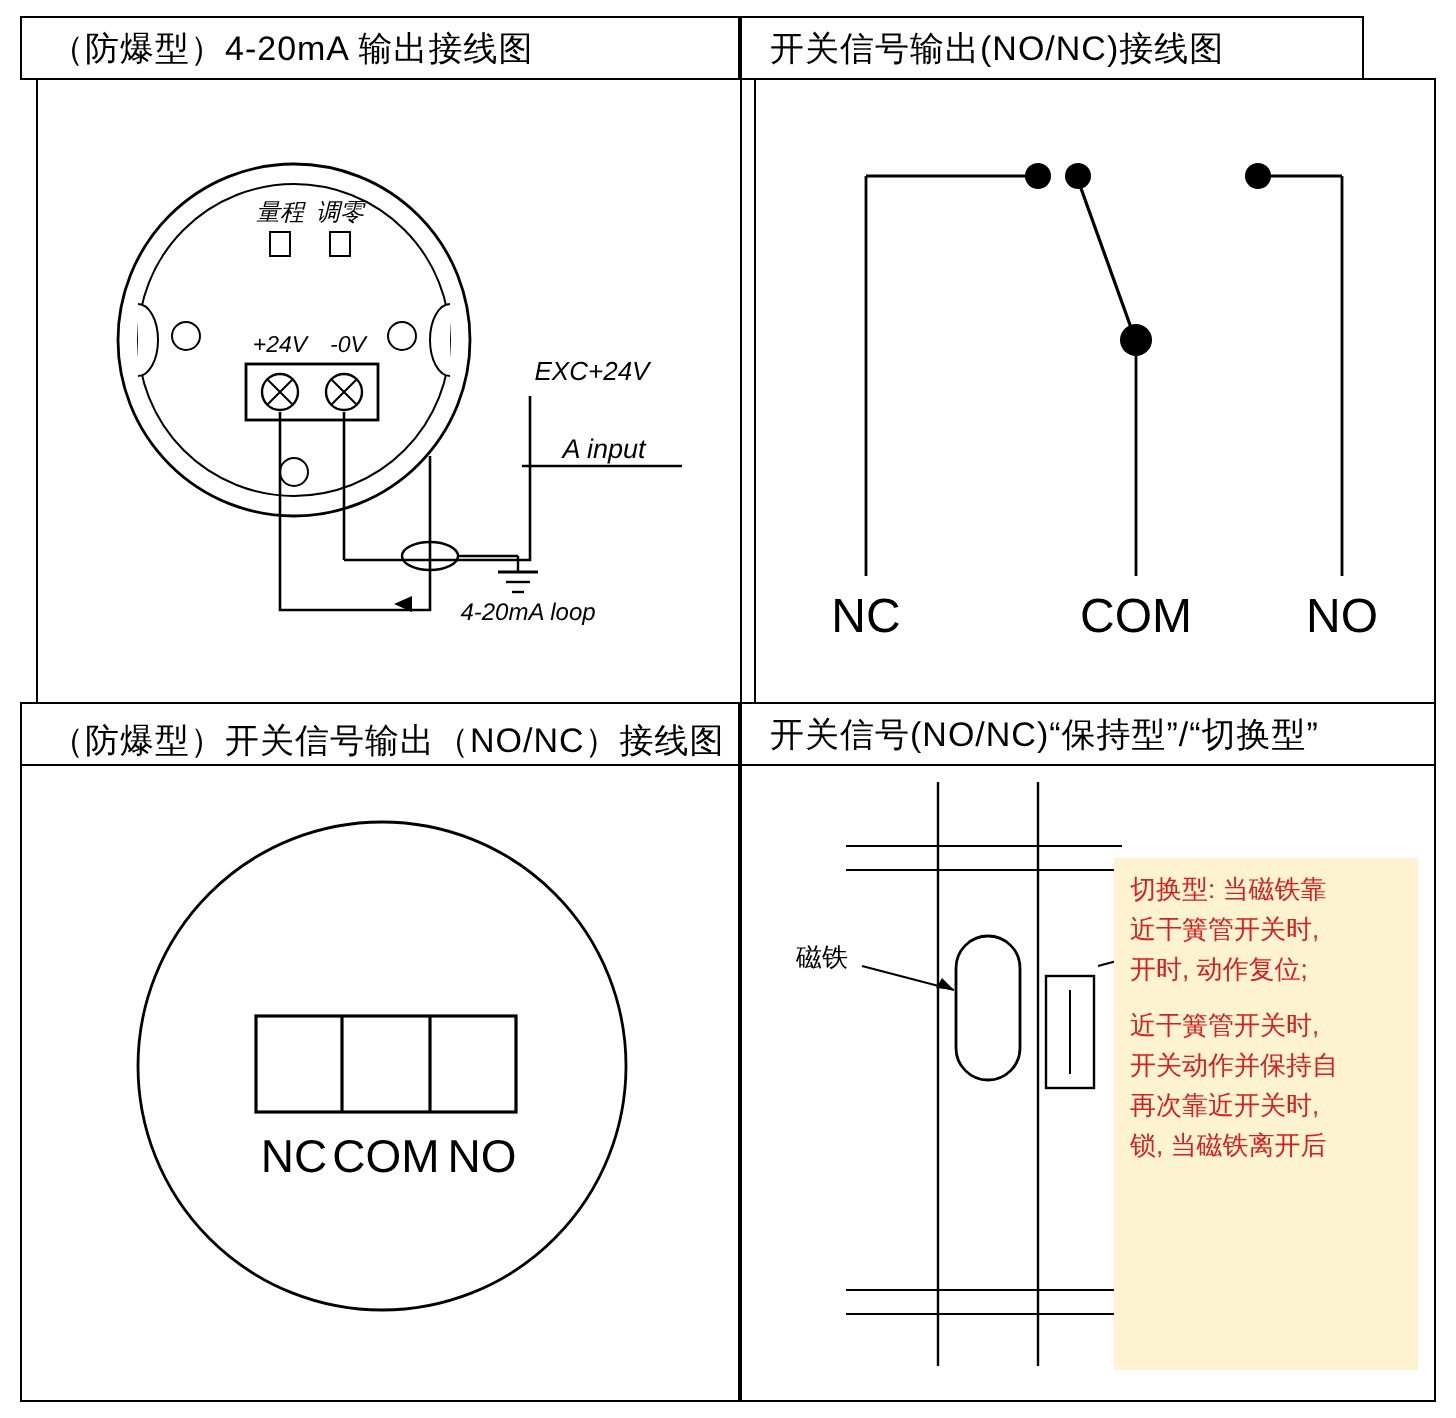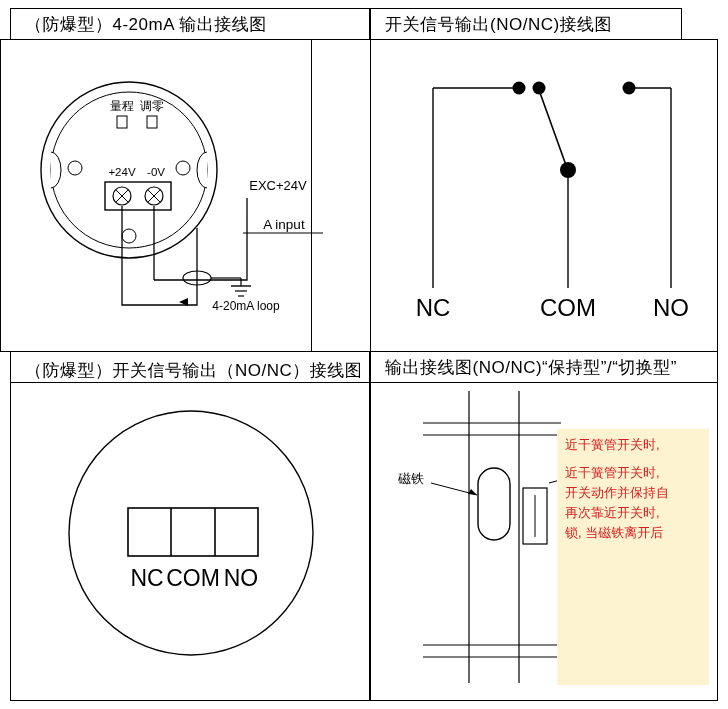--- a/index.html
+++ b/index.html
@@ -6,21 +6,21 @@
   body{width:728px;height:709px;font-family:"Liberation Sans","DejaVu Sans",sans-serif;color:#000;}
   #sheet{position:relative;width:728px;height:709px;box-sizing:border-box;}
 
   
   .cell{position:absolute;box-sizing:border-box;border:1px solid #000;}
   .hdr{position:absolute;box-sizing:border-box;border:1px solid #000;display:flex;align-items:center;}
   .hdr-txt{padding-left:14px;font-size:17px;letter-spacing:.5px;white-space:nowrap;}
 
   .q1h{left:10px;  top:8px;   width:360px; height:32px;}
   .q2h{left:370px; top:8px;   width:312px; height:32px;}
-  .q1b{left:0;  top:39px;  width:312px; height:313px;}
+  .q1b{left:18px;  top:39px;  width:360px; height:313px;font-style:italic;}
   .q2b{left:370px; top:39px;  width:348px; height:313px;}
   .q3h{left:10px;  top:351px; width:360px; height:32px;align-items:flex-end;}
   .q4h{left:370px; top:351px; width:348px; height:32px;}
   .q3b{left:10px;  top:382px; width:360px; height:319px;}
   .q4b{left:370px; top:382px; width:348px; height:319px;}
 
   .svgwrap{position:absolute;left:0;top:0;width:100%;height:100%;}
   svg{display:block;}
   text{font-family:"Liberation Sans","DejaVu Sans",sans-serif;}
 </style>
@@ -32,21 +32,21 @@
   <div class="hdr q1h">
     <span class="hdr-txt">（防爆型）4-20mA 输出接线图</span>
   </div>
   <div class="hdr q2h">
     <span class="hdr-txt">开关信号输出(NO/NC)接线图</span>
   </div>
   <div class="hdr q3h">
     <span class="hdr-txt">（防爆型）开关信号输出（NO/NC）接线图</span>
   </div>
   <div class="hdr q4h">
-    <span class="hdr-txt">输出接线图(NO/NC)“保持型”/“切换型”</span>
+    <span class="hdr-txt">开关信号(NO/NC)“保持型”/“切换型”</span>
   </div>
 
   <div class="cell q1b">
     <div class="svgwrap">
       <svg viewBox="0 0 358 311" width="358" height="311">
 
         <circle cx="128" cy="130" r="88" fill="none" stroke="#000" stroke-width="1.4"></circle>
         <circle cx="128" cy="130" r="78" fill="none" stroke="#000" stroke-width="1"></circle>
 
         <path d="M50 112 a 10 18 0 0 1 0 36" fill="#fff" stroke="#000" stroke-width="1"></path>
@@ -154,21 +154,23 @@
 
         <rect x="152" y="105" width="24" height="56" fill="none" stroke="#000" stroke-width="1.2"></rect>
         <line x1="164" y1="112" x2="164" y2="154" stroke="#000" stroke-width="1"></line>
         <line x1="178" y1="100" x2="208" y2="92" stroke="#000" stroke-width="1"></line>
         <text x="238" y="90" font-size="13" text-anchor="middle">干簧管</text>
       </svg>
     </div>
 
     <div style="position:absolute;left:186px;top:46px;width:152px;height:256px;background:#fdf3d0;">
       <div style="padding:6px 6px 0 8px;font-size:13px;line-height:20px;color:#d42020;">
+        <div>切换型: 当磁铁靠</div>
         <div>近干簧管开关时,</div>
+        <div>开时, 动作复位;</div>
         <div style="height:8px;"></div>
         <div>近干簧管开关时,</div>
         <div>开关动作并保持自</div>
         <div>再次靠近开关时,</div>
         <div>锁, 当磁铁离开后</div>
       </div>
     </div>
   </div>
 
 </div>

